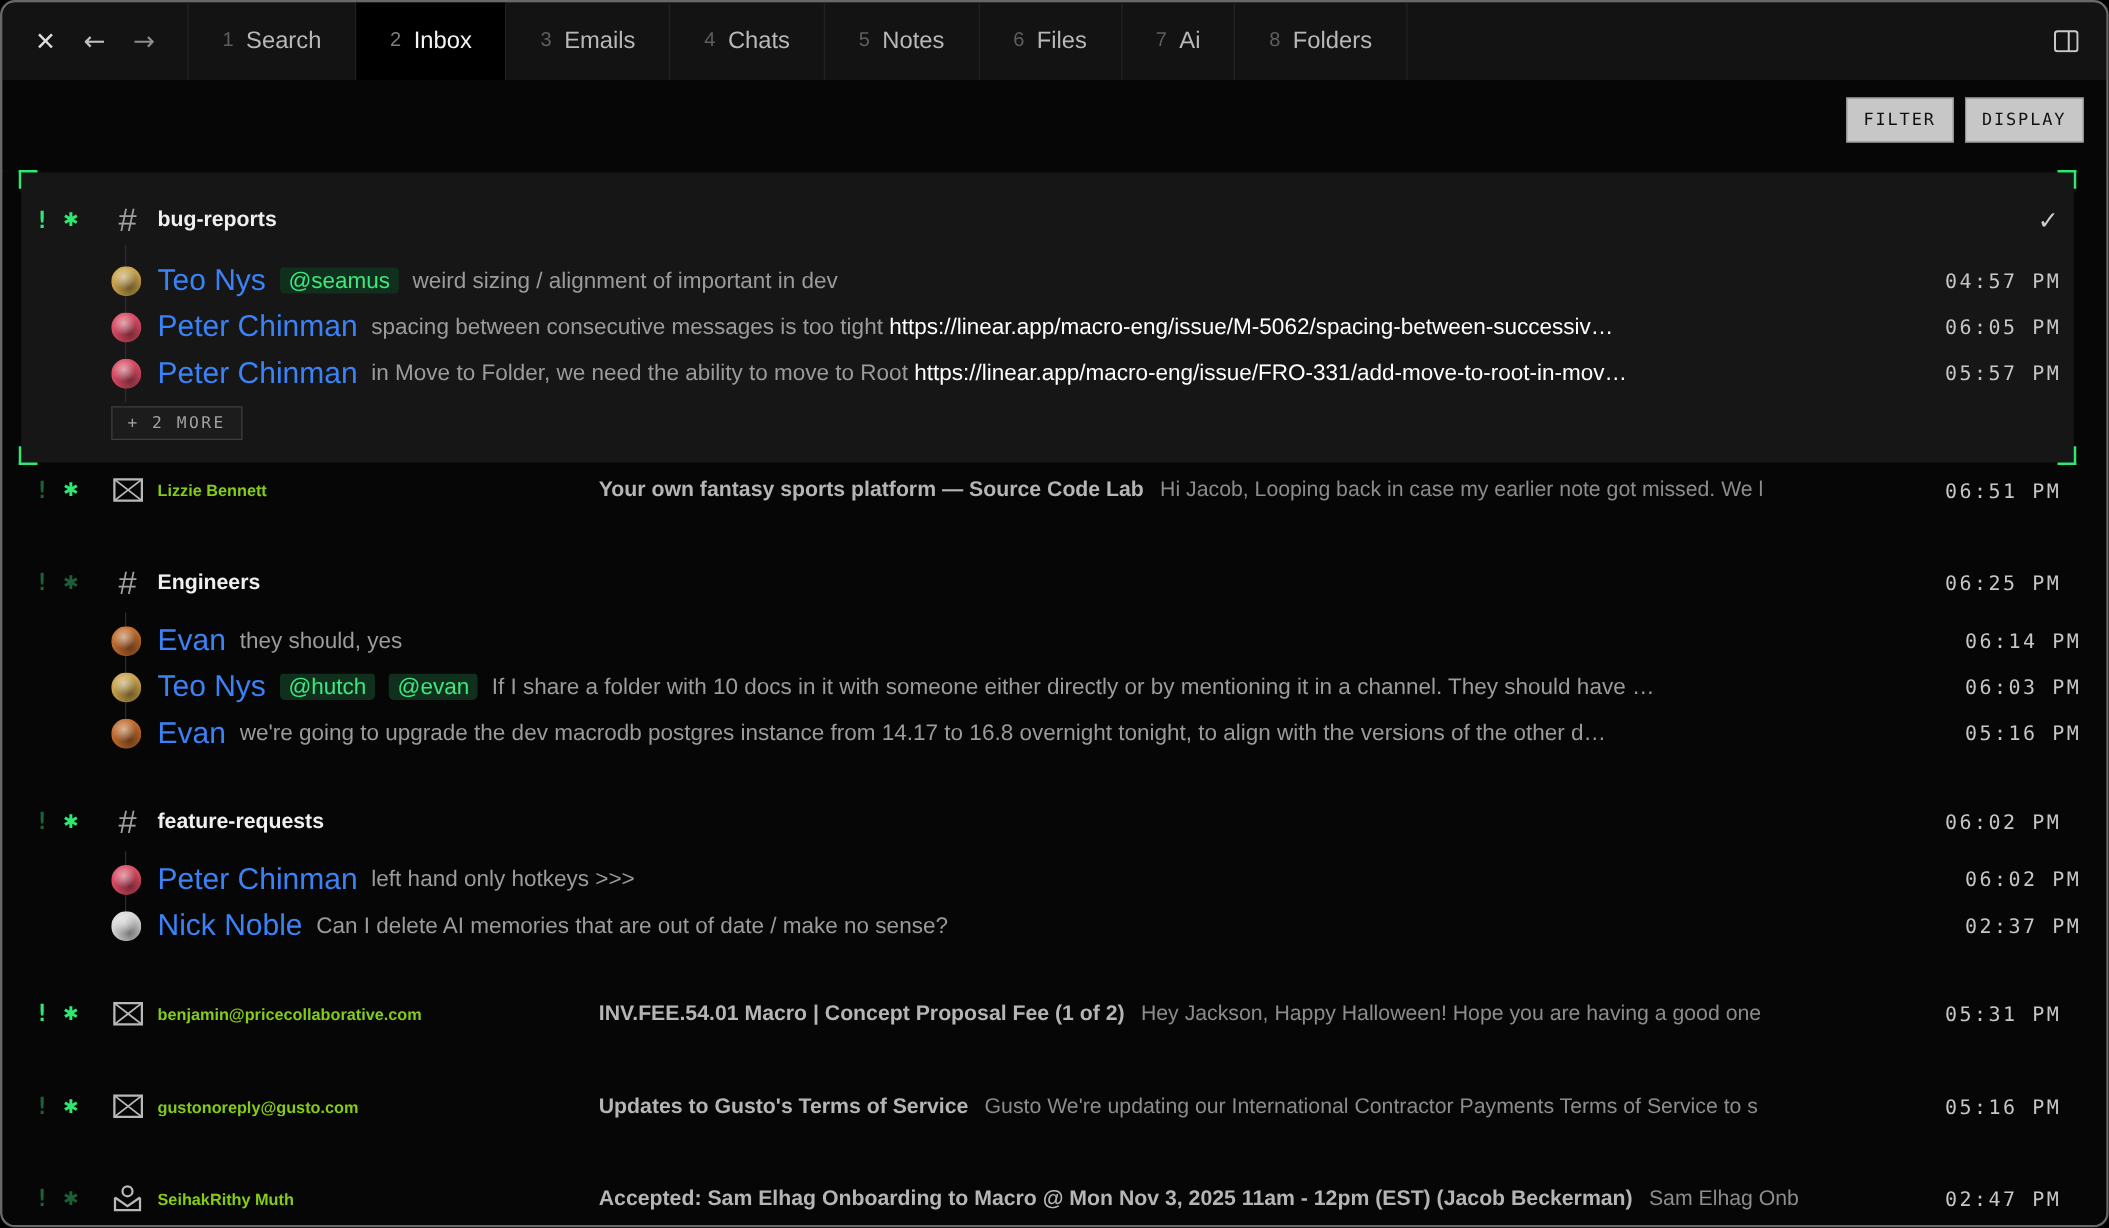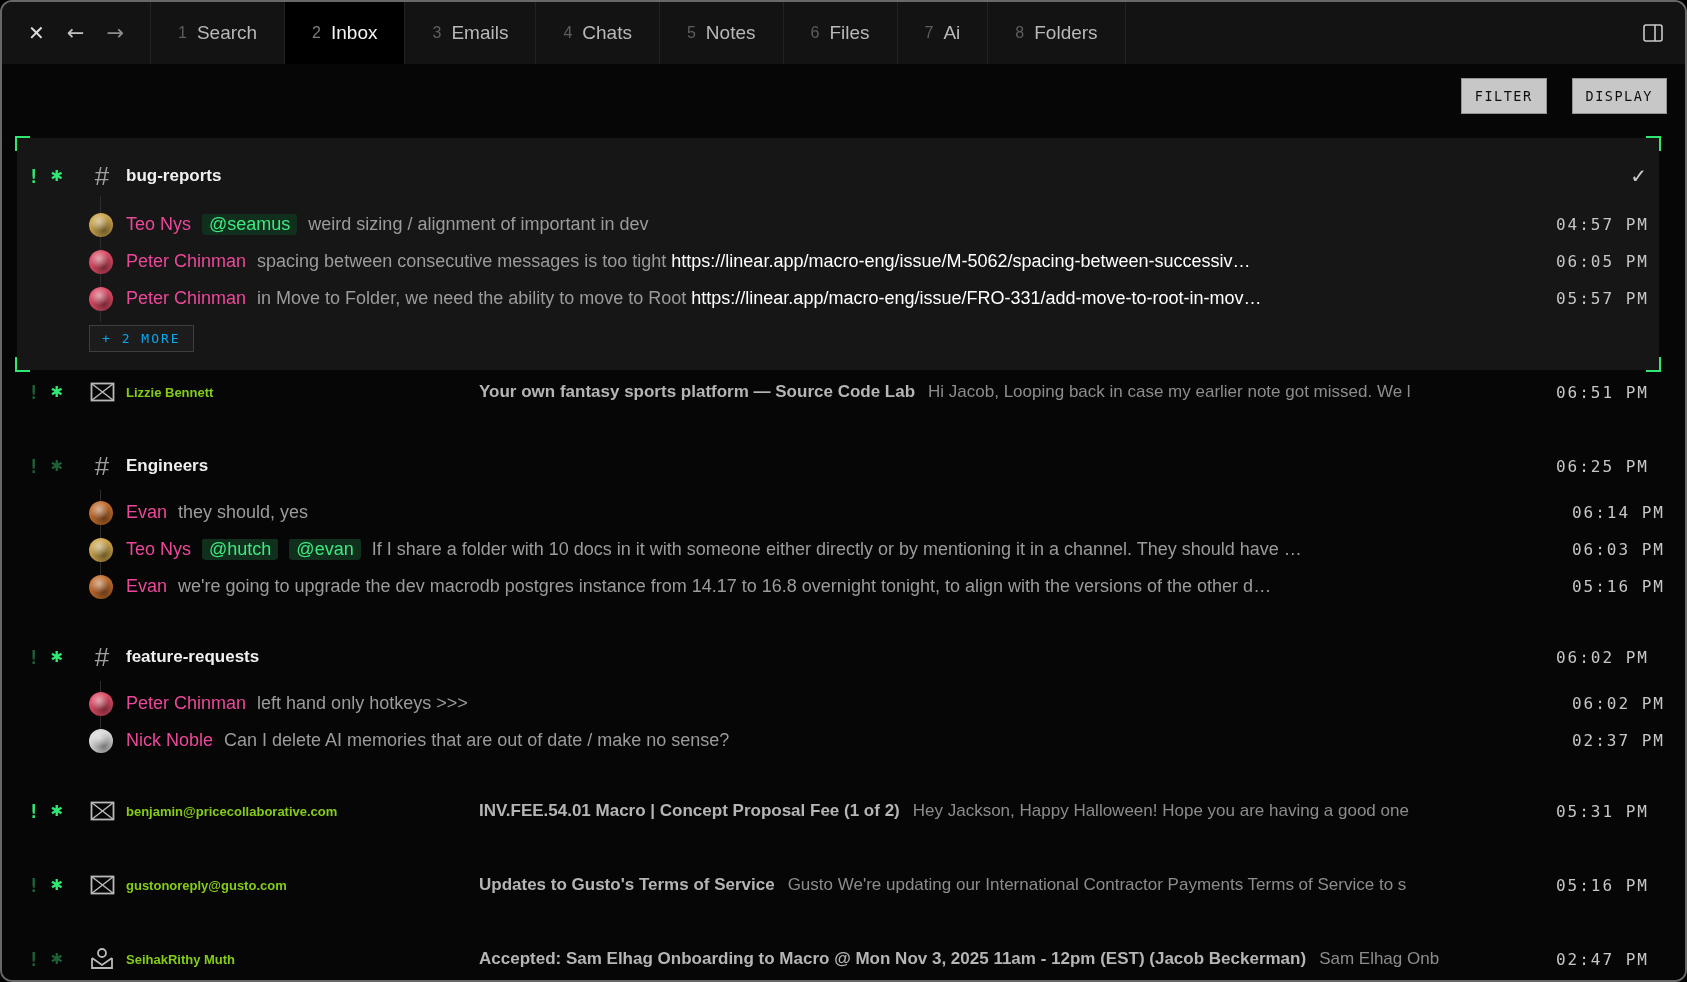--- a/index.html
+++ b/index.html
@@ -17,21 +17,21 @@
   #tabs{display:flex;align-items:stretch}
   .tab{display:flex;align-items:center;gap:10px;padding:0 27px;border-right:1px solid #222;
        color:#b8b8b8;font-size:19px;cursor:default}
   .tab .num{color:#5e5e5e;font-size:16px}
   .tab.active{background:#000;color:#f4f4f4}
   .tab.active .num{color:#7e7e7e}
   .tabspace{flex:1}
   .panelbtn{display:flex;align-items:center;padding:0 22px}
 
   
-  .toolbar{display:flex;justify-content:flex-end;gap:25px;padding:14px 18px 22px;background:#060606}
+  .toolbar{display:flex;justify-content:flex-end;gap:9px;padding:14px 18px 22px;background:#060606}
   .btn{font-family:"DejaVu Sans Mono","Liberation Mono",monospace;font-size:13.5px;letter-spacing:1.5px;
        background:#c7c7c7;color:#101010;padding:9px 13px;border:1px solid #939393}
 
   
   .list{position:relative;background:#060606}
   .list > *{margin-top:30px}
   .list > :nth-child(2){margin-top:0}
 
   .row{display:flex;align-items:center;height:44px;padding:0 36px 0 26px}
   .gutter{width:50px;flex:none;display:flex;align-items:center;gap:11px}
@@ -48,34 +48,34 @@
   .preview{color:#8c8c8c;margin-left:13px}
   .time{flex:none;margin-left:14px;font-family:"DejaVu Sans Mono",monospace;font-size:16px;letter-spacing:2px;
         color:#c6c6c6;white-space:nowrap;min-width:104px;text-align:right}
   .chead .time{margin-left:auto}
   .check{margin-left:auto;color:#cdcdcd;font-size:20px;font-family:"DejaVu Sans",sans-serif;padding-right:2px}
 
   .section{position:relative}
   .msgs{position:relative;margin-top:6px}
   .msg{display:flex;align-items:center;height:37px;padding:0 20px 0 87px}
   .avatar{width:24px;height:24px;border-radius:50%;flex:none;margin-right:13px;position:relative;z-index:1}
-  .msender{font-size:18px;color:#ec4899;margin-right:11px;flex:none}
+  .msender{font-size:24px;color:#3b82f6;margin-right:11px;flex:none}
   .mbody{flex:1;min-width:0;white-space:nowrap;overflow:hidden;font-size:18px;color:#9b9b9b}
   .mention{color:#3EE87F;background:#10301D;padding:1px 7px;border-radius:4px;margin-right:6px}
   .link{color:#ffffff;text-underline-offset:3px}
   .threadline{position:absolute;left:98px;top:46px;bottom:16px;width:1px;background:#2d2d2d;z-index:0}
 
   
   .card{margin:2px 26px 0 15px;background:#161616;padding:12px 0 18px;position:relative}
   .card .row{padding:0 10px 0 11px;height:52px}
   .card .msg{padding:0 10px 0 72px}
   .card .msgs{margin-top:4px}
   .card .threadline{left:83px;top:58px;bottom:48px}
   .more{margin:8px 0 0 72px;display:inline-block;font-family:"DejaVu Sans Mono",monospace;font-size:13px;
-        letter-spacing:2px;color:#0ea5e9;background:#1c1c1c;border:1px solid #3e3e3e;padding:5px 12px}
+        letter-spacing:2px;color:#a3a3a3;background:#1c1c1c;border:1px solid #3e3e3e;padding:5px 12px}
   .bracket{position:absolute;width:15px;height:15px;border:0 solid #2EE873;z-index:2}
   .bracket.tl{top:-2px;left:-2px;border-top-width:2px;border-left-width:2px}
   .bracket.tr{top:-2px;right:-2px;border-top-width:2px;border-right-width:2px}
   .bracket.bl{bottom:-2px;left:-2px;border-bottom-width:2px;border-left-width:2px}
   .bracket.br{bottom:-2px;right:-2px;border-bottom-width:2px;border-right-width:2px}
 </style>
 </head>
 <body>
 
 <div class="window">

